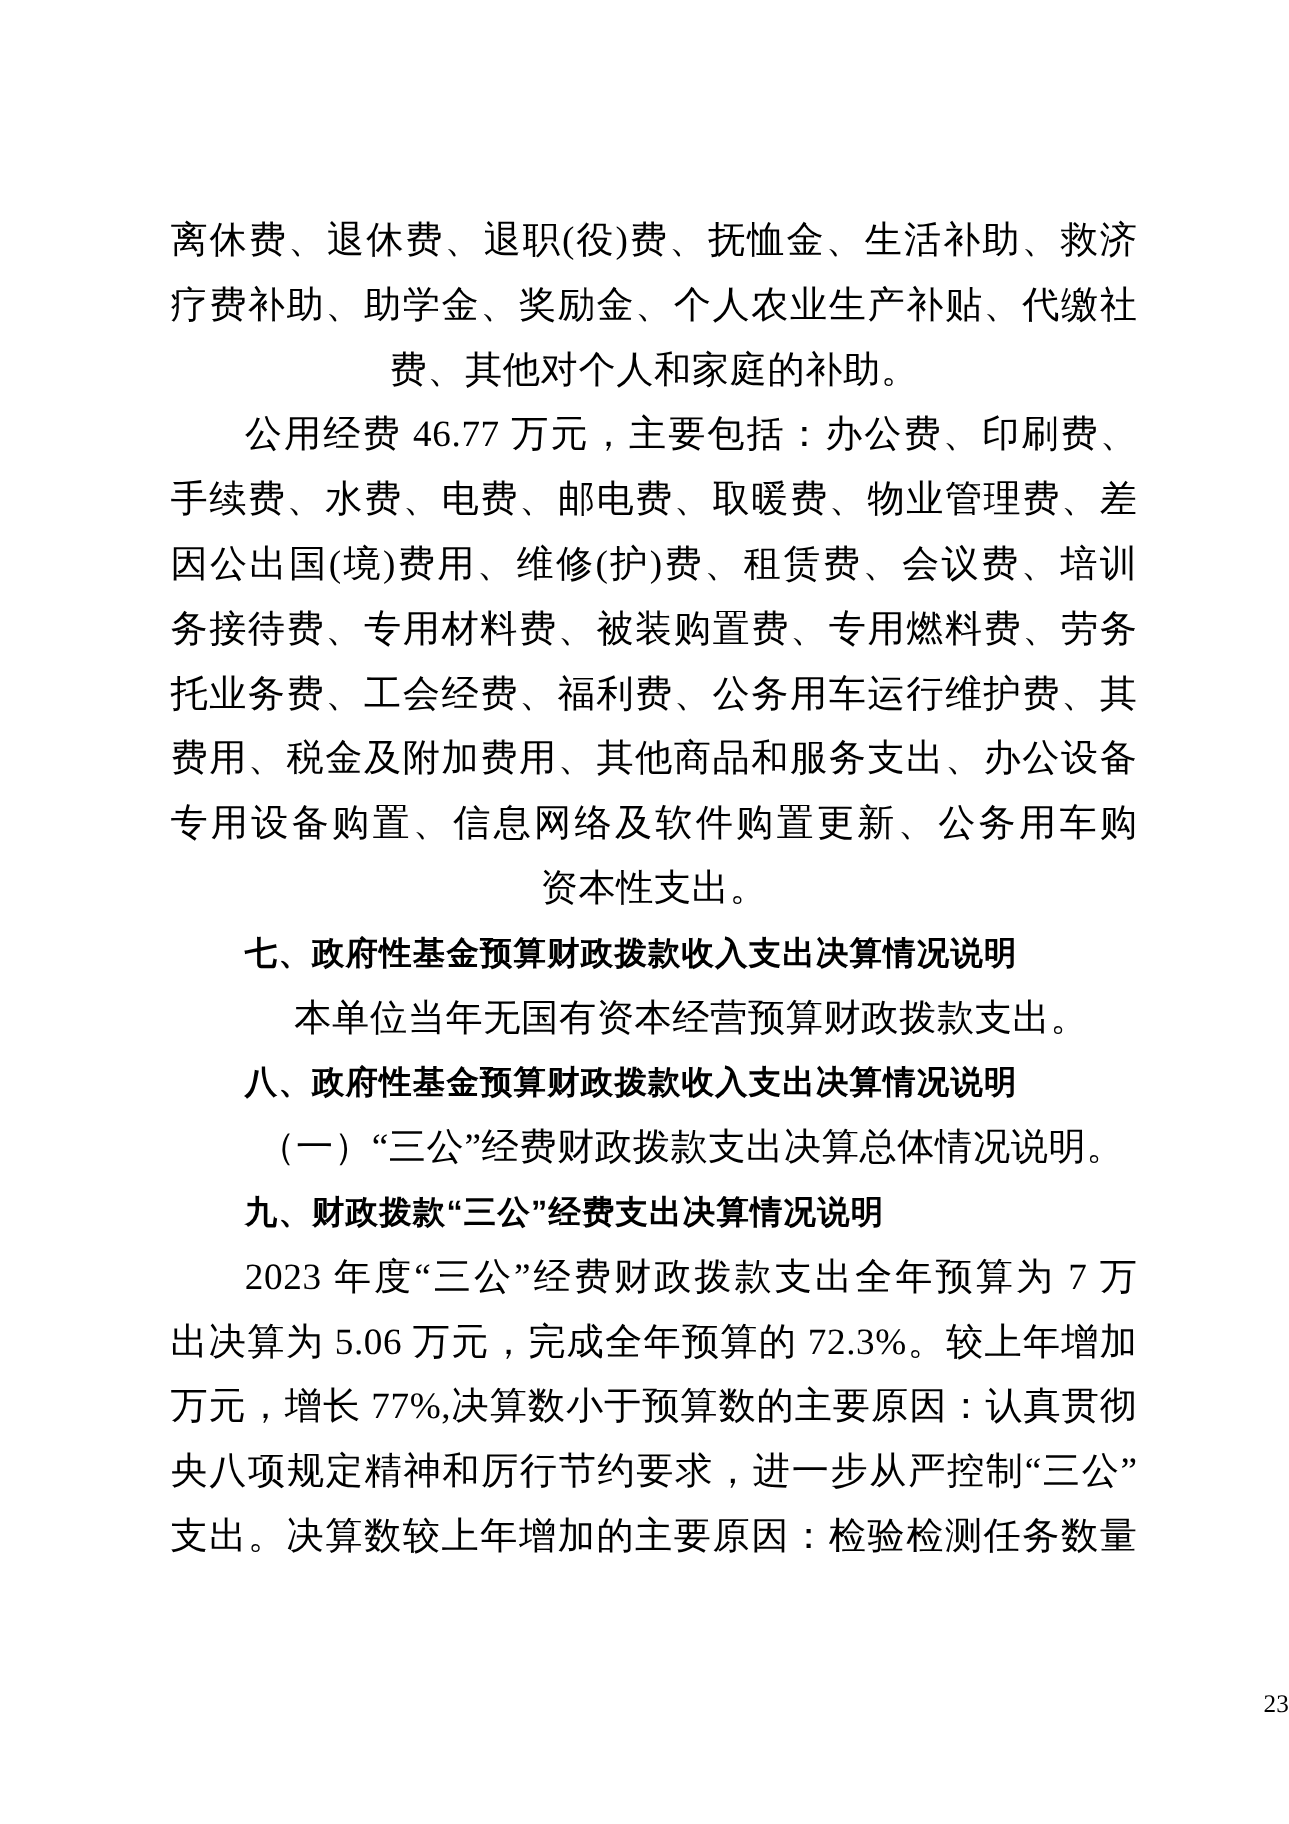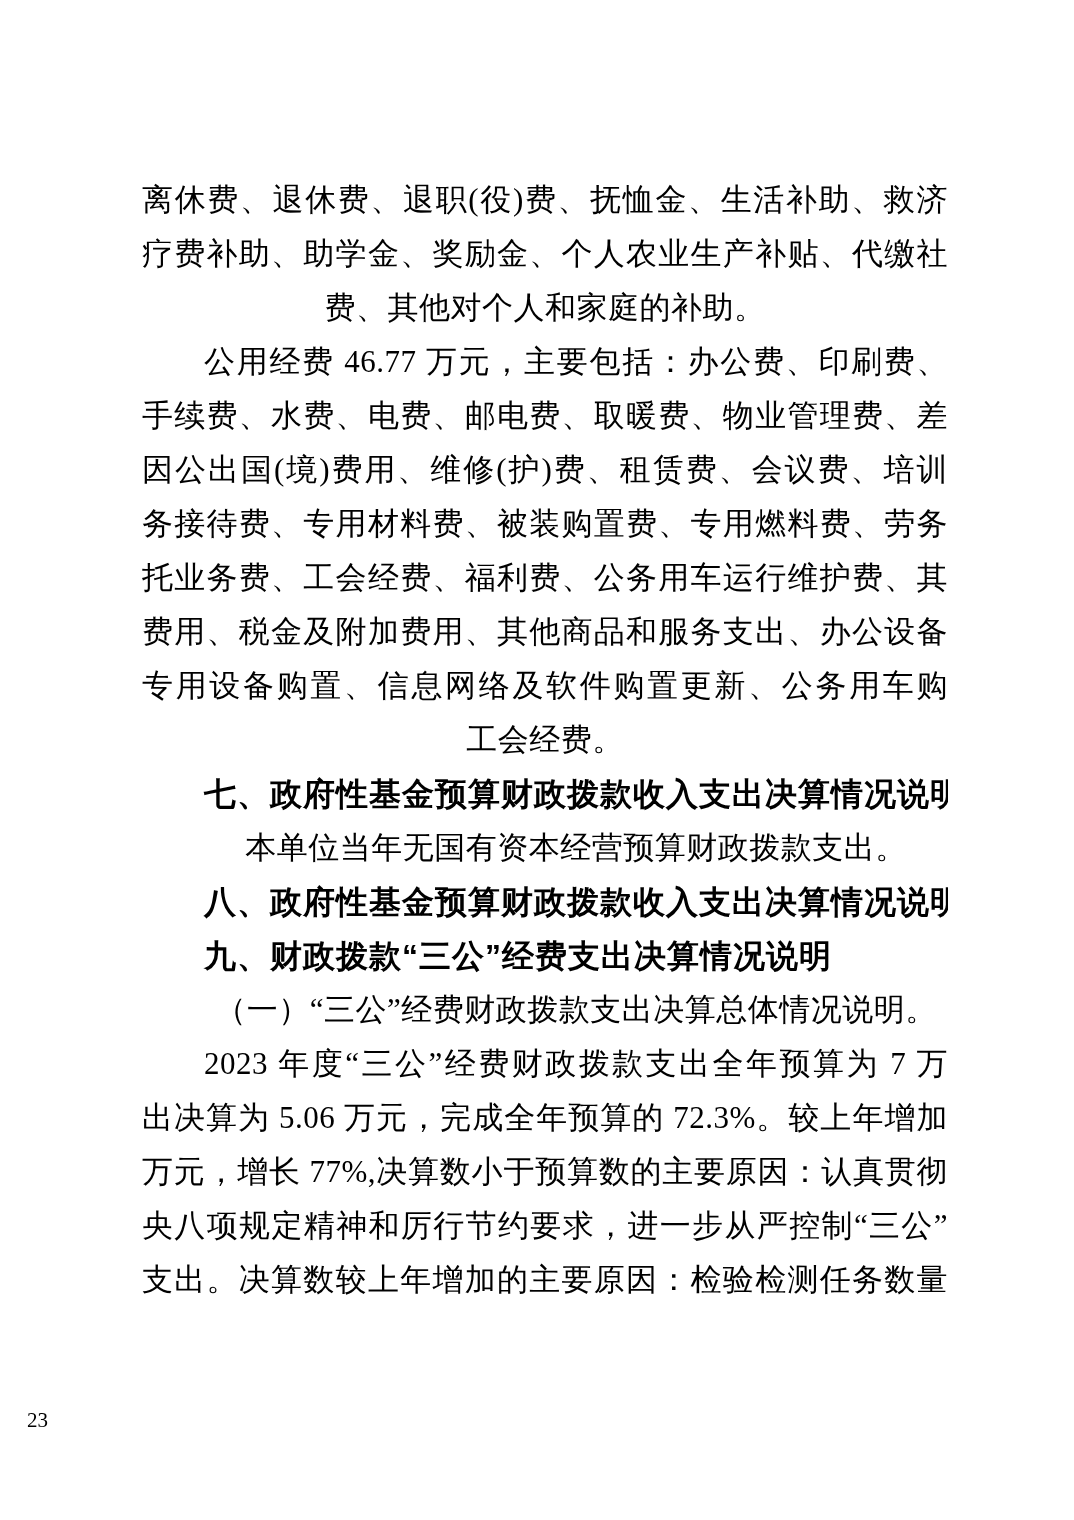--- a/index.html
+++ b/index.html
@@ -37,33 +37,33 @@
   .endln {
     text-align: center;
     white-space: nowrap;
   }
   .indent {
     text-indent: 62px;
   }
   .heading {
     font-family: "Liberation Sans", "DejaVu Sans", sans-serif;
     font-weight: bold;
-    font-size: 32px;
+    font-size: 27px;
     text-indent: 62px;
     white-space: nowrap;
     letter-spacing: 1px;
   }
   .page-num {
     position: absolute;
     left: 0;
     right: 0;
     top: 1405px;
     height: 30px;
     line-height: 30px;
-    text-align: left;
+    text-align: right;
     font-family: "Liberation Serif", "DejaVu Serif", serif;
     font-size: 21px;
     color: #000000;
     margin-left: 27px;
   }
 </style>
 </head>
 <body>
 
 <div class="page">
@@ -71,26 +71,26 @@
     <div class="ln fill">离休费、退休费、退职(役)费、抚恤金、生活补助、救济费、医</div>
     <div class="ln fill">疗费补助、助学金、奖励金、个人农业生产补贴、代缴社会保险</div>
     <div class="ln endln">费、其他对个人和家庭的补助。</div>
     <div class="ln fill indent">公用经费 46.77 万元，主要包括：办公费、印刷费、咨询费、</div>
     <div class="ln fill">手续费、水费、电费、邮电费、取暖费、物业管理费、差旅费、</div>
     <div class="ln fill">因公出国(境)费用、维修(护)费、租赁费、会议费、培训费、公</div>
     <div class="ln fill">务接待费、专用材料费、被装购置费、专用燃料费、劳务费、委</div>
     <div class="ln fill">托业务费、工会经费、福利费、公务用车运行维护费、其他交通</div>
     <div class="ln fill">费用、税金及附加费用、其他商品和服务支出、办公设备购置、</div>
     <div class="ln fill">专用设备购置、信息网络及软件购置更新、公务用车购置、其他</div>
-    <div class="ln endln">工会经费。</div>
+    <div class="ln endln">资本性支出。</div>
     <div class="ln heading">七、政府性基金预算财政拨款收入支出决算情况说明</div>
     <div class="ln endln indent">本单位当年无国有资本经营预算财政拨款支出。</div>
     <div class="ln heading">八、政府性基金预算财政拨款收入支出决算情况说明</div>
+    <div class="ln endln indent">（一）“三公”经费财政拨款支出决算总体情况说明。</div>
     <div class="ln heading">九、财政拨款“三公”经费支出决算情况说明</div>
-    <div class="ln endln indent">（一）“三公”经费财政拨款支出决算总体情况说明。</div>
     <div class="ln fill indent">2023 年度“三公”经费财政拨款支出全年预算为 7 万元，支</div>
     <div class="ln fill">出决算为 5.06 万元，完成全年预算的 72.3%。较上年增加 2.2</div>
     <div class="ln fill">万元，增长 77%,决算数小于预算数的主要原因：认真贯彻落实中</div>
     <div class="ln fill">央八项规定精神和厉行节约要求，进一步从严控制“三公”经费</div>
     <div class="ln fill">支出。决算数较上年增加的主要原因：检验检测任务数量增加，</div>
   </div>
   <div class="page-num">23</div>
 </div>
 
 </body></html>

